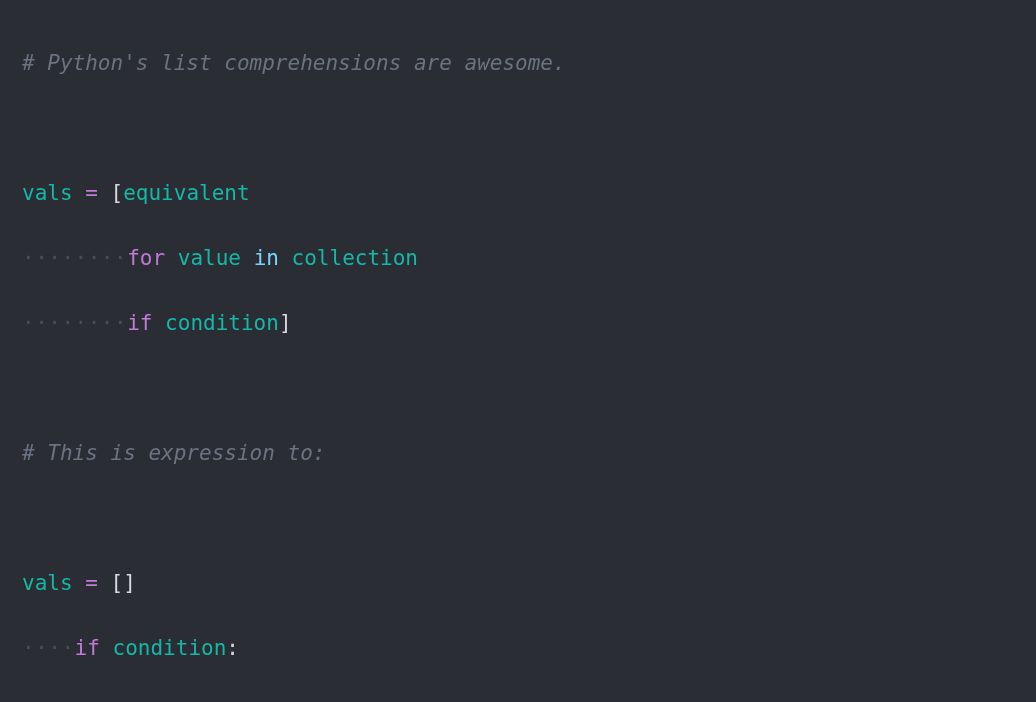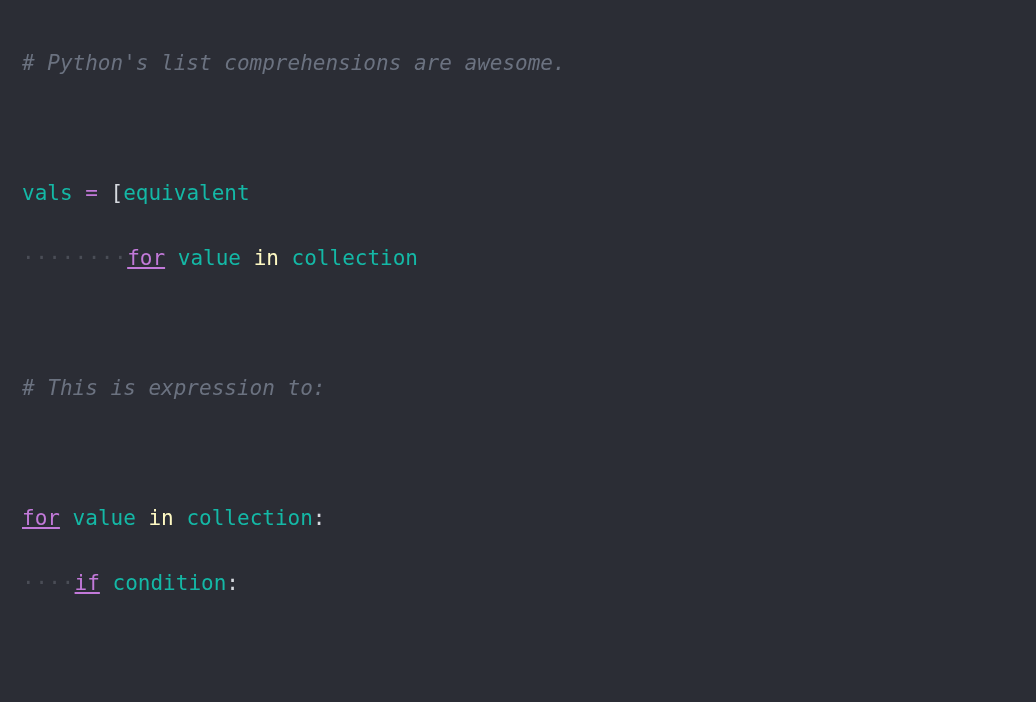--- a/index.html
+++ b/index.html
@@ -21,35 +21,36 @@
   .line { display: block; }
   .dots {
     color: #4a4d56;
     letter-spacing: 0.5px;
   }
   .comment { color: #6b7280; font-style: italic; }
   .ident   { color: #14b8a6; }
   .op      { color: #c279d9; }
   .punct   { color: #d6d9df; }
   .bracket { color: #d6d9df; }
-  .kw      { color: #c279d9; text-decoration: underline; }
-  .kw-in   { color: #fef9c3; }
+  .kw      { color: #c279d9; }
+  .kw-in   { color: #7dd3fc; }
 </style>
 </head>
 <body>
 
 <div class="code-area">
 <span class="line"><span class="comment"># Python's list comprehensions are awesome.</span></span>
 <span class="line"> </span>
 <span class="line"><span class="ident">vals</span><span class="op"> = </span><span class="bracket">[</span><span class="ident">equivalent</span></span>
 <span class="line"><span class="dots">········</span><span class="kw">for</span><span> </span><span class="ident">value</span><span> </span><span class="kw-in">in</span><span> </span><span class="ident">collection</span></span>
+<span class="line"><span class="dots">········</span><span class="kw">if</span><span> </span><span class="ident">condition</span><span class="bracket">]</span></span>
 <span class="line"> </span>
 <span class="line"><span class="comment"># This is expression to:</span></span>
 <span class="line"> </span>
-<span class="line"><span class="kw">for</span><span> </span><span class="ident">value</span><span> </span><span class="kw-in">in</span><span> </span><span class="ident">collection</span><span class="punct">:</span></span>
+<span class="line"><span class="ident">vals</span><span class="op"> = </span><span class="bracket">[]</span></span>
 <span class="line"><span class="dots">····</span><span class="kw">if</span><span> </span><span class="ident">condition</span><span class="punct">:</span></span>
 
 
 
 
 
 
 
 
 

